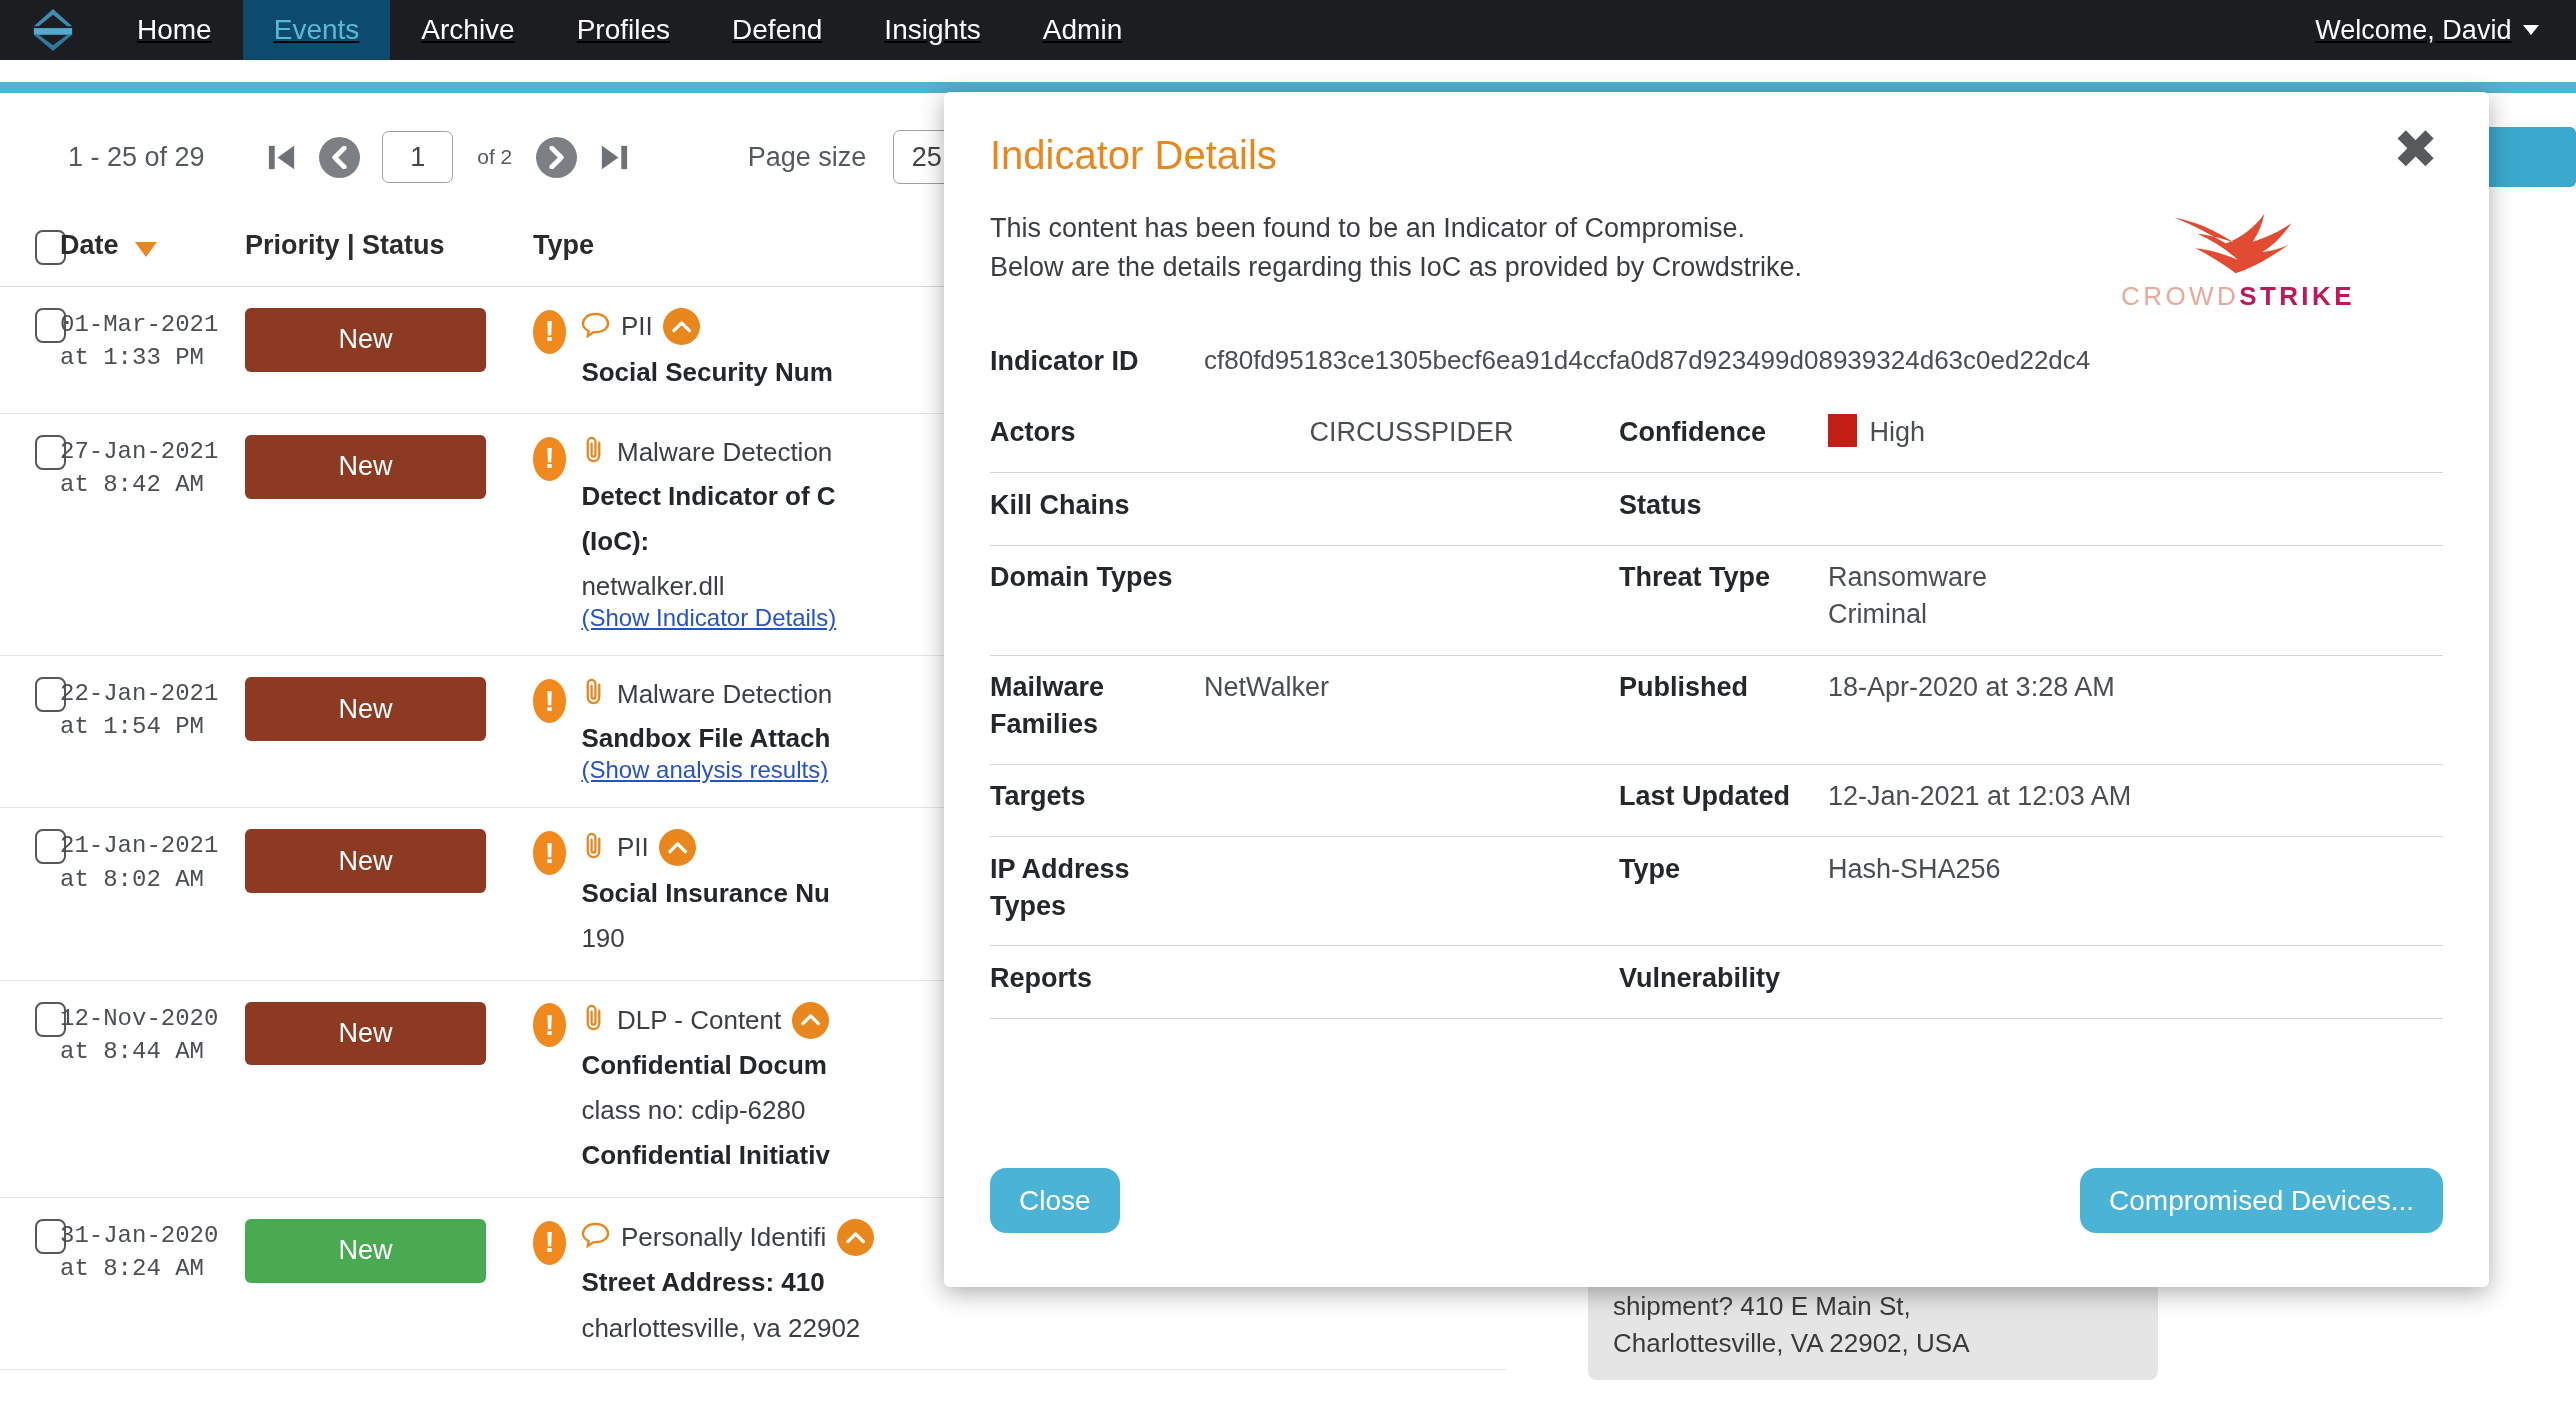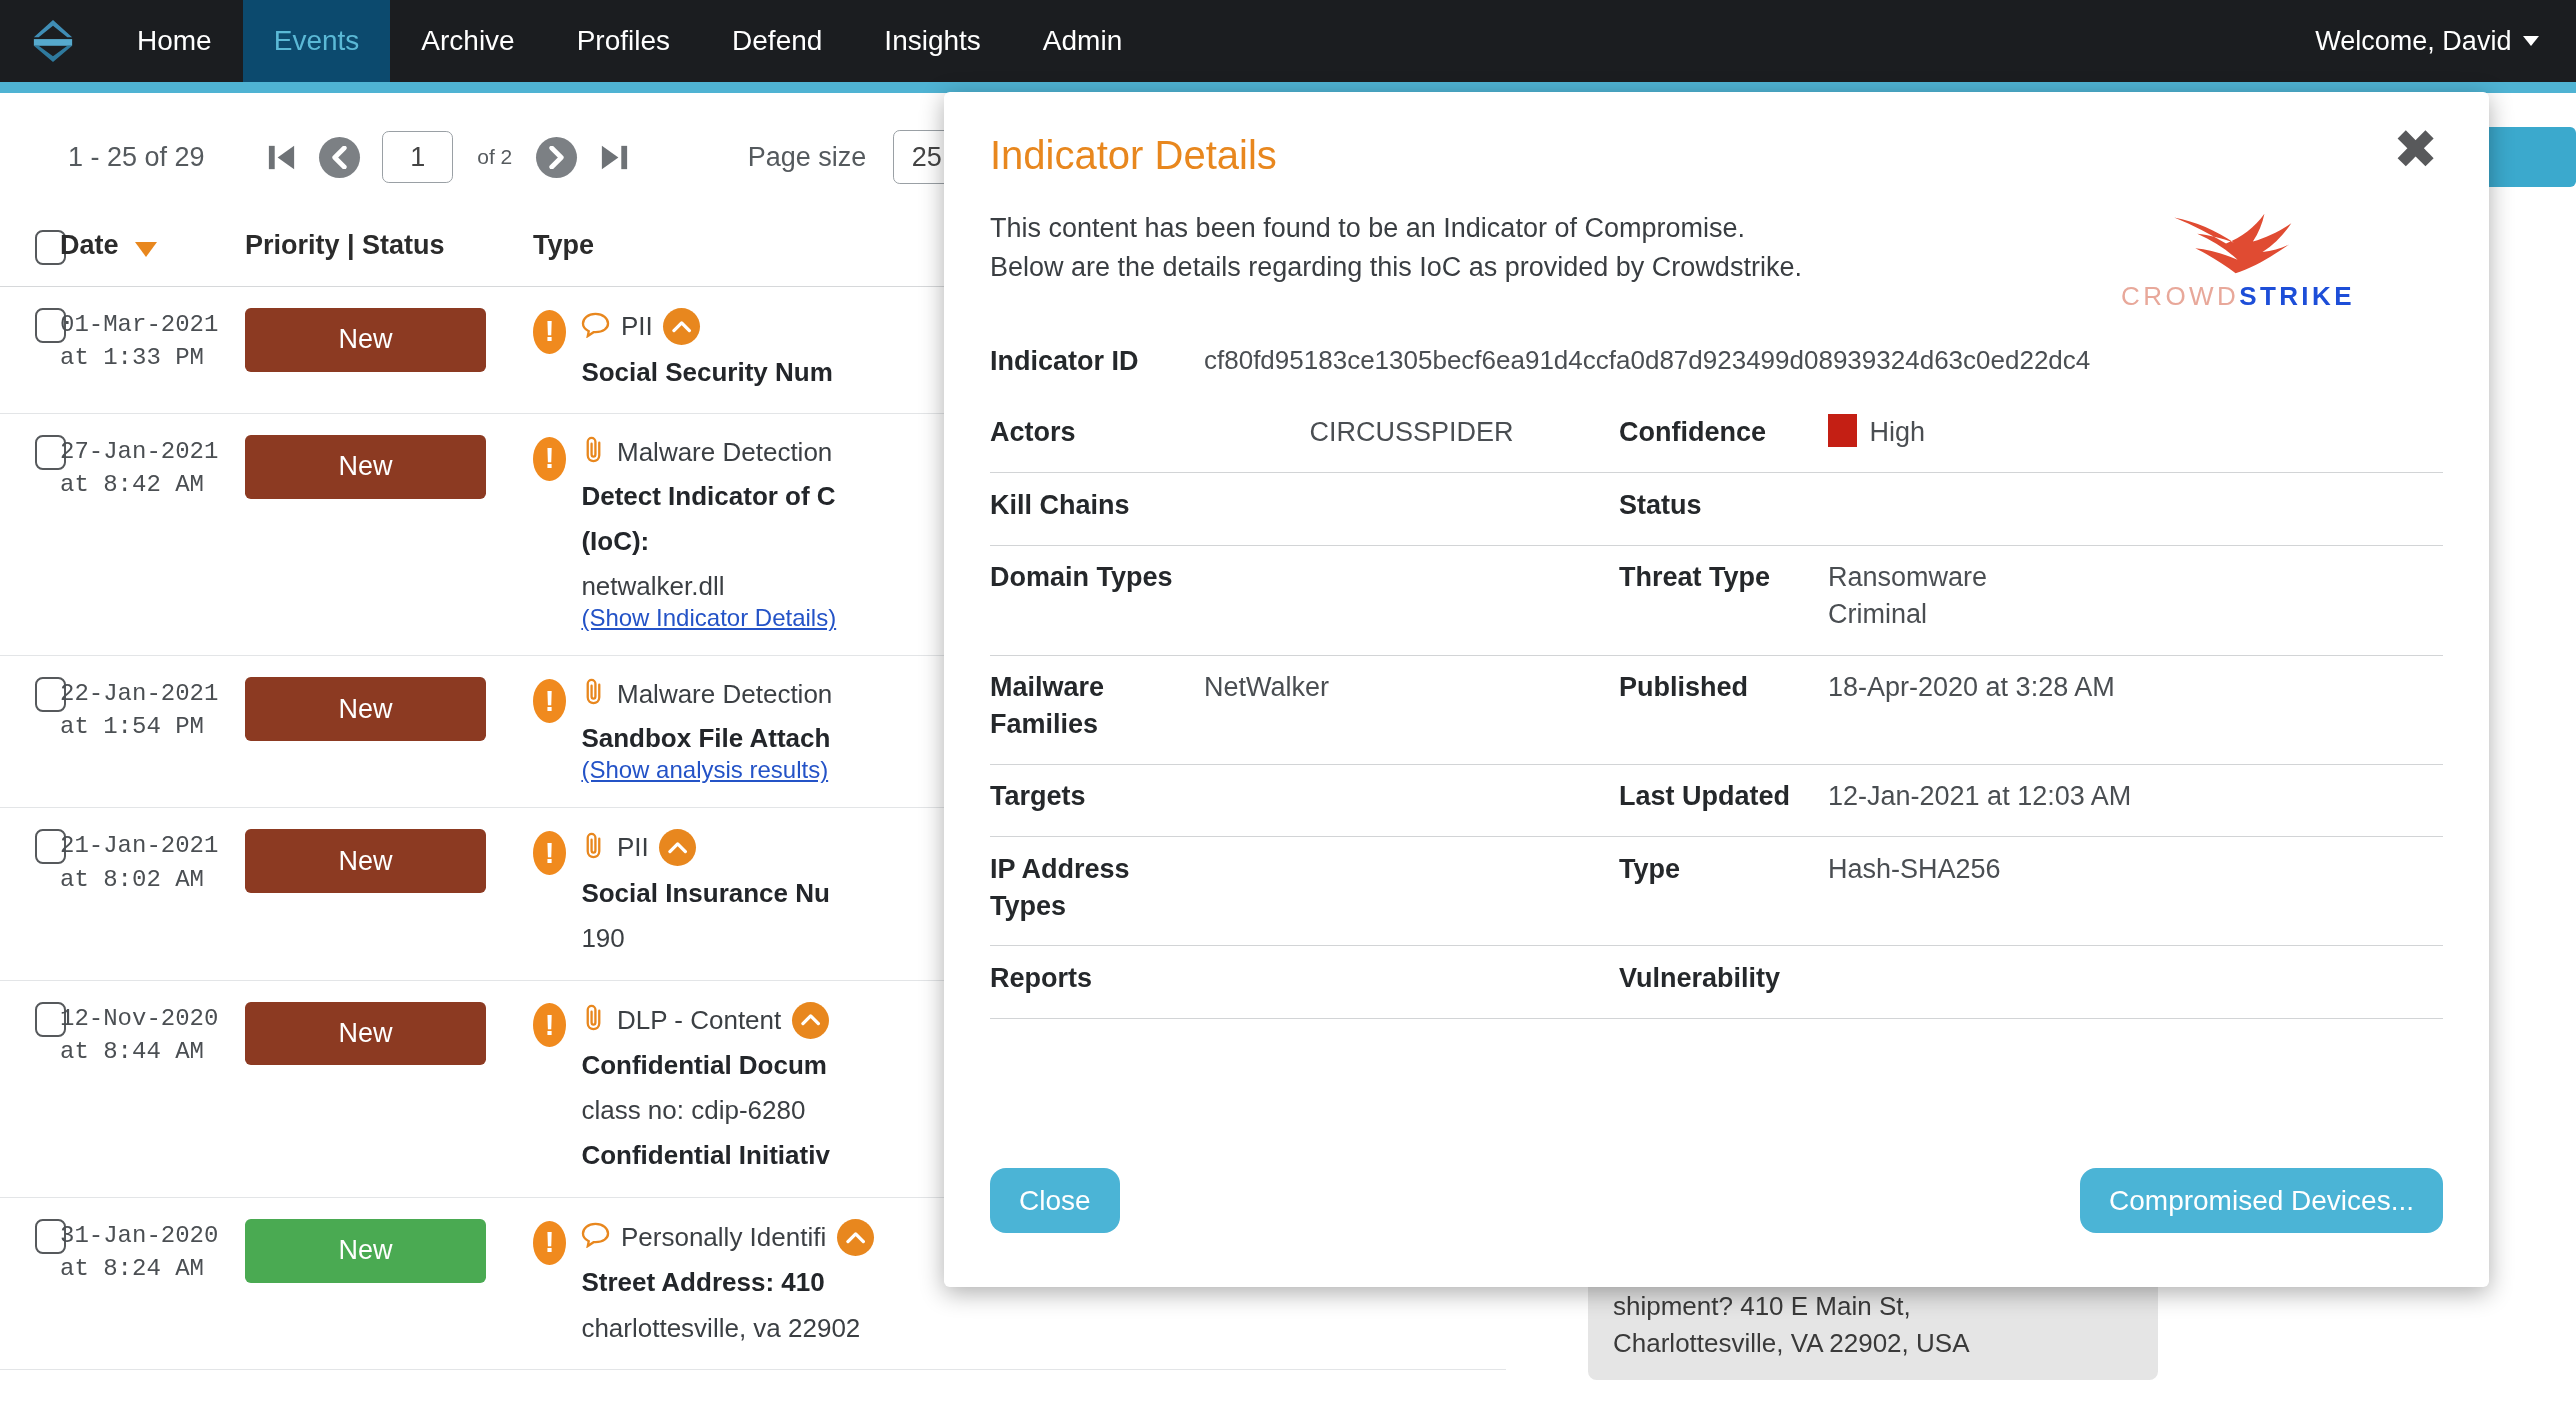--- a/index.html
+++ b/index.html
@@ -7,23 +7,23 @@
     width: 2576px; height: 1414px;
     font-family: "Liberation Sans", sans-serif;
     background: #ffffff;
     overflow: hidden;
   }
   #app { position: relative; width: 2576px; height: 1414px; }
 
   
   .navbar {
     position: absolute; top: 0; left: 0;
-    width: 2576px; height: 82px;
+    width: 2576px; height: 60px;
     background: #1b1d20;
-    display: flex; align-items: stretch;
+    display: flex; align-items: stretch; text-decoration: underline;
   }
   .nav-logo {
     width: 106px; display: flex; align-items: center; justify-content: center;
   }
   .nav-items { display: flex; align-items: stretch; }
   .nav-item {
     display: flex; align-items: center; padding: 0 31px;
     color: #ffffff; font-size: 28px; white-space: nowrap;
     cursor: pointer;
   }
@@ -159,21 +159,21 @@
   .cs-logo {
     position: absolute; right: 106px; top: 114px; width: 290px;
     text-align: center;
   }
   .cs-bird { display: block; margin: 0 auto; }
   .cs-word {
     font-size: 26px; letter-spacing: 3.4px; margin-top: 3.9px;
     font-family: "Liberation Sans", sans-serif;
   }
   .cs-word .lt { color: #e8a89a; }
-  .cs-word .dk { color: #1d4ed8; font-weight: bold; }
+  .cs-word .dk { color: #be185d; font-weight: bold; }
   .alert-banner {
     margin-top: 41px; background: #e3aaa6; padding: 19.3px 21px;
     font-size: 28px; color: #2f3133;
   }
   .detail-table { margin-top: 42px; }
   .drow {
     display: flex; align-items: flex-start;
     border-bottom: 1.9px solid #d2d4d6; padding: 13.5px 0 21px 0;
   }
   .drow.noborder { border-bottom: none; }

